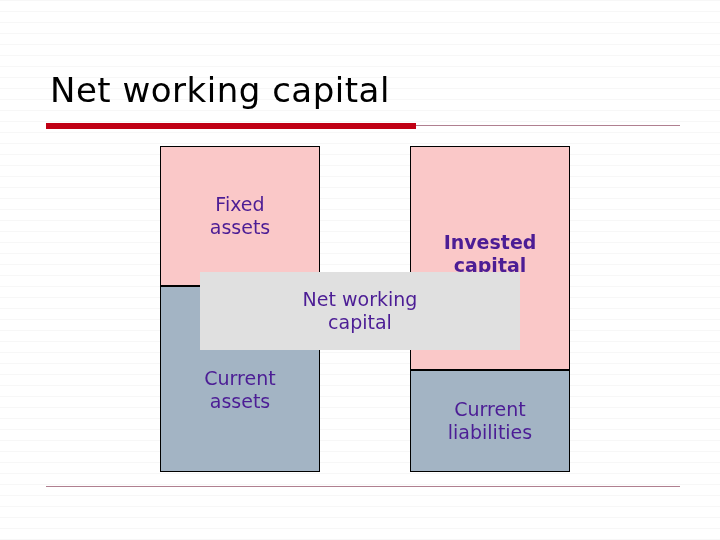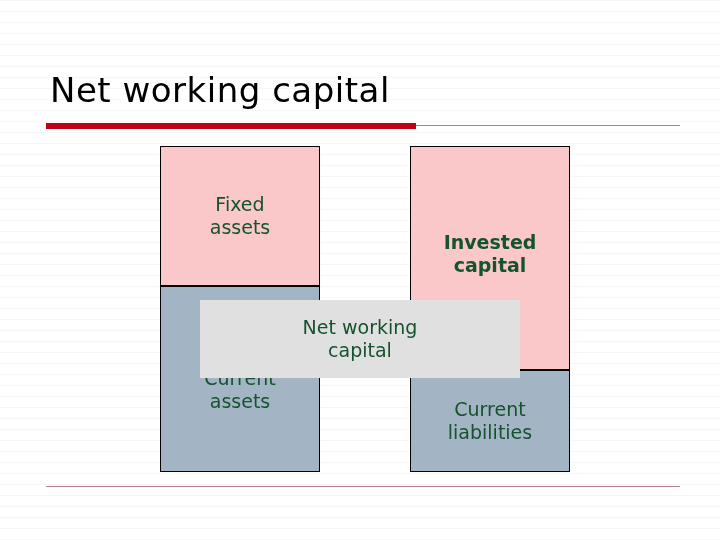--- a/index.html
+++ b/index.html
@@ -66,21 +66,21 @@
     background: #b08090;
   }
   .box {
     position: absolute;
     border: 1px solid #000000;
     box-sizing: border-box;
     display: flex;
     align-items: center;
     justify-content: center;
     text-align: center;
-    color: #14532d;
+    color: #4c1d95;
     line-height: 1.22;
   }
   .box-fixed-assets {
     left: 160px;
     top: 146px;
     width: 160px;
     height: 140px;
     background: #fac8c8;
     font-size: 19px;
   }
@@ -108,21 +108,21 @@
   .box-current-liabilities {
     left: 410px;
     top: 370px;
     width: 160px;
     height: 102px;
     background: #a3b4c4;
     font-size: 19px;
   }
   .box-nwc {
     left: 200px;
-    top: 300px;
+    top: 272px;
     width: 320px;
     height: 78px;
     background: #e0e0e0;
     border: none;
     font-size: 19px;
   }
   .label {
     display: block;
     white-space: pre-line;
   }

